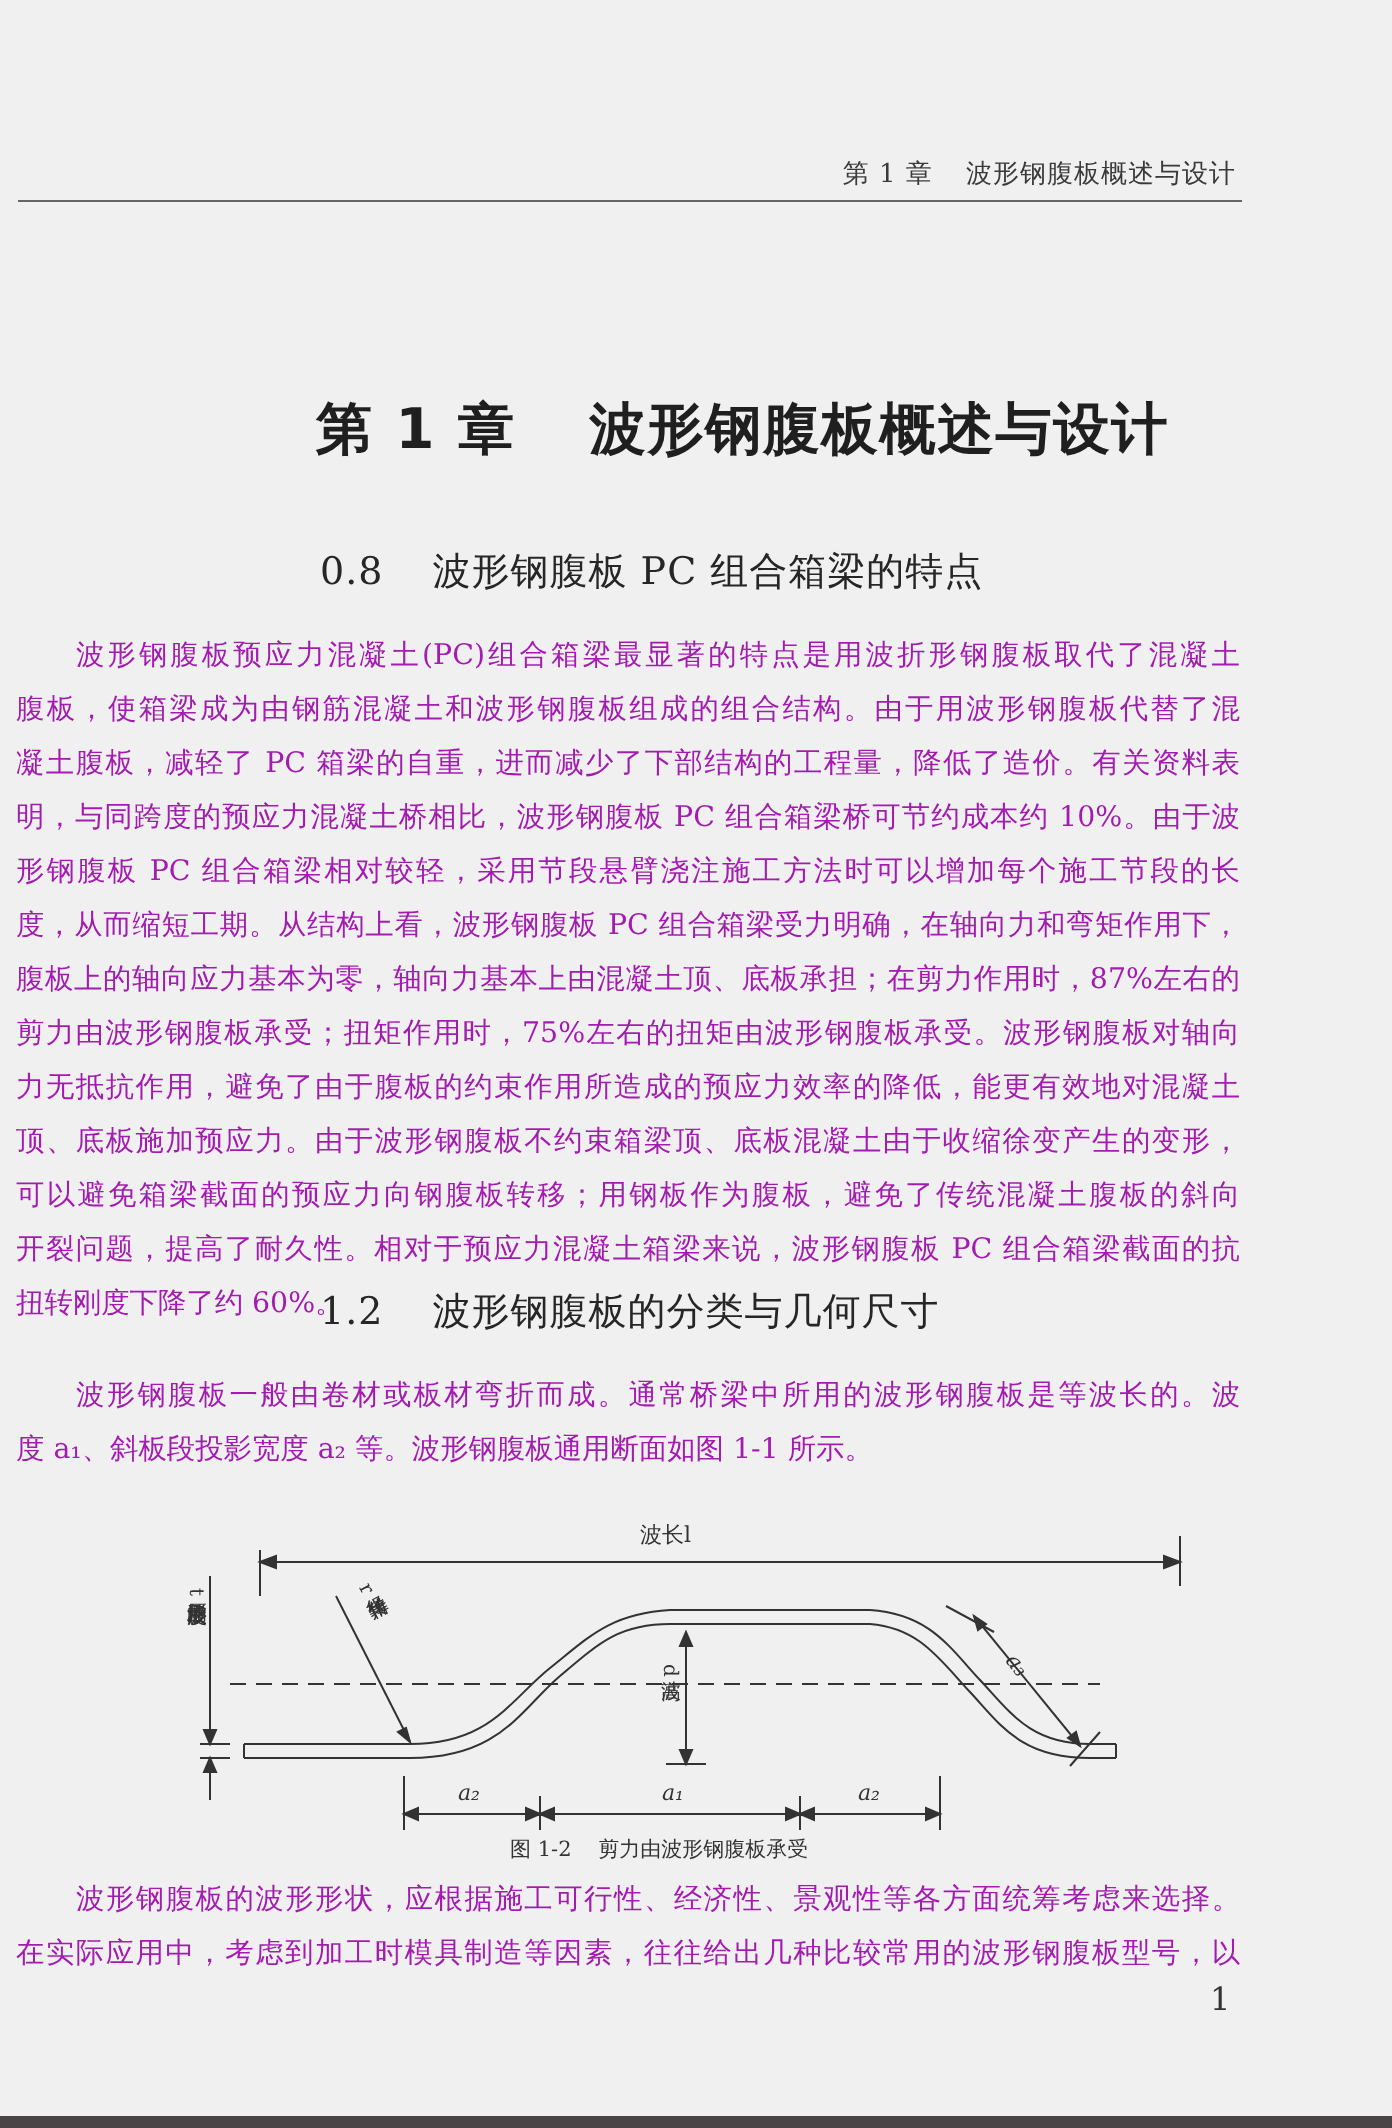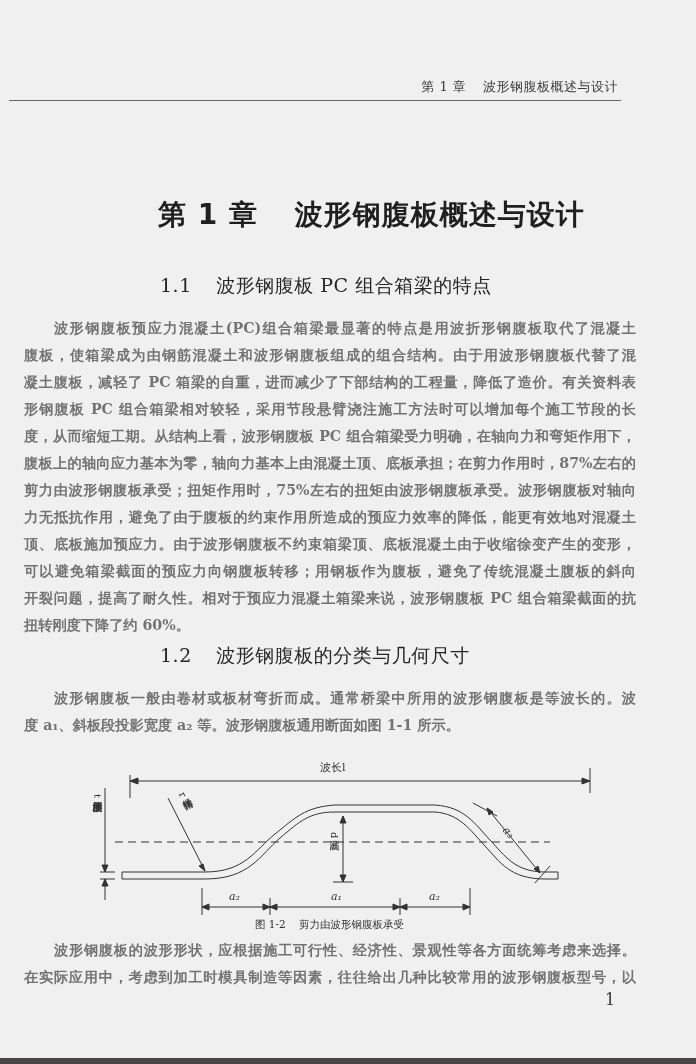--- a/index.html
+++ b/index.html
@@ -21,21 +21,21 @@
     font-size: 28px; font-weight: bold; color: #1f1f1f; white-space: nowrap; letter-spacing: 1px;
     font-family: "DejaVu Sans", sans-serif;
   }
   .chapter-title .num { margin-right: 26px; }
   .section-title {
     position: absolute; font-size: 19px; color: #262626; white-space: nowrap; letter-spacing: 0.5px;
   }
   .section-title .num { margin-right: 18px; }
   #s11 { top: 273px; left: 160px; }
   #s12 { top: 643px; left: 160px; }
-  .para { position: absolute; left: 24px; width: 612px; font-size: 14.2px; line-height: 27px; color: #737373; font-weight: bold; }
+  .para { position: absolute; left: 8px; width: 612px; font-size: 14.2px; line-height: 27px; color: #a21caf; }
   .para .line { display: block; white-space: nowrap; text-align: justify; text-align-last: justify; height: 27px; }
   .para .line.indent { padding-left: 30px; }
   .para .line.last { text-align-last: left; }
   #p1 { top: 315px; }
   #p2 { top: 685px; }
   #p3 { top: 937px; }
   .figure { position: absolute; left: 95px; top: 758px; width: 520px; height: 160px; }
   .figure svg { position: absolute; left: 0; top: 0; }
   .fig-label { position: absolute; font-size: 11px; color: #333; white-space: nowrap; font-family: "DejaVu Serif", serif; }
   .fig-label.vert { writing-mode: vertical-rl; font-size: 10px; }
@@ -54,28 +54,29 @@
     <span>波形钢腹板概述与设计</span>
   </div>
   <div class="header-rule"></div>
 
   <div class="chapter-title">
     <span class="num">第 1 章</span>
     <span>波形钢腹板概述与设计</span>
   </div>
 
   <div class="section-title" id="s11">
-    <span class="num">1.1</span>
+    <span class="num">0.8</span>
     <span>波形钢腹板 PC 组合箱梁的特点</span>
   </div>
 
   <div class="para" id="p1">
     <span class="line indent">波形钢腹板预应力混凝土(PC)组合箱梁最显著的特点是用波折形钢腹板取代了混凝土</span>
     <span class="line">腹板，使箱梁成为由钢筋混凝土和波形钢腹板组成的组合结构。由于用波形钢腹板代替了混</span>
     <span class="line">凝土腹板，减轻了 PC 箱梁的自重，进而减少了下部结构的工程量，降低了造价。有关资料表</span>
+    <span class="line">明，与同跨度的预应力混凝土桥相比，波形钢腹板 PC 组合箱梁桥可节约成本约 10%。由于波</span>
     <span class="line">形钢腹板 PC 组合箱梁相对较轻，采用节段悬臂浇注施工方法时可以增加每个施工节段的长</span>
     <span class="line">度，从而缩短工期。从结构上看，波形钢腹板 PC 组合箱梁受力明确，在轴向力和弯矩作用下，</span>
     <span class="line">腹板上的轴向应力基本为零，轴向力基本上由混凝土顶、底板承担；在剪力作用时，87%左右的</span>
     <span class="line">剪力由波形钢腹板承受；扭矩作用时，75%左右的扭矩由波形钢腹板承受。波形钢腹板对轴向</span>
     <span class="line">力无抵抗作用，避免了由于腹板的约束作用所造成的预应力效率的降低，能更有效地对混凝土</span>
     <span class="line">顶、底板施加预应力。由于波形钢腹板不约束箱梁顶、底板混凝土由于收缩徐变产生的变形，</span>
     <span class="line">可以避免箱梁截面的预应力向钢腹板转移；用钢板作为腹板，避免了传统混凝土腹板的斜向</span>
     <span class="line">开裂问题，提高了耐久性。相对于预应力混凝土箱梁来说，波形钢腹板 PC 组合箱梁截面的抗</span>
     <span class="line last">扭转刚度下降了约 60%。</span>
   </div>

